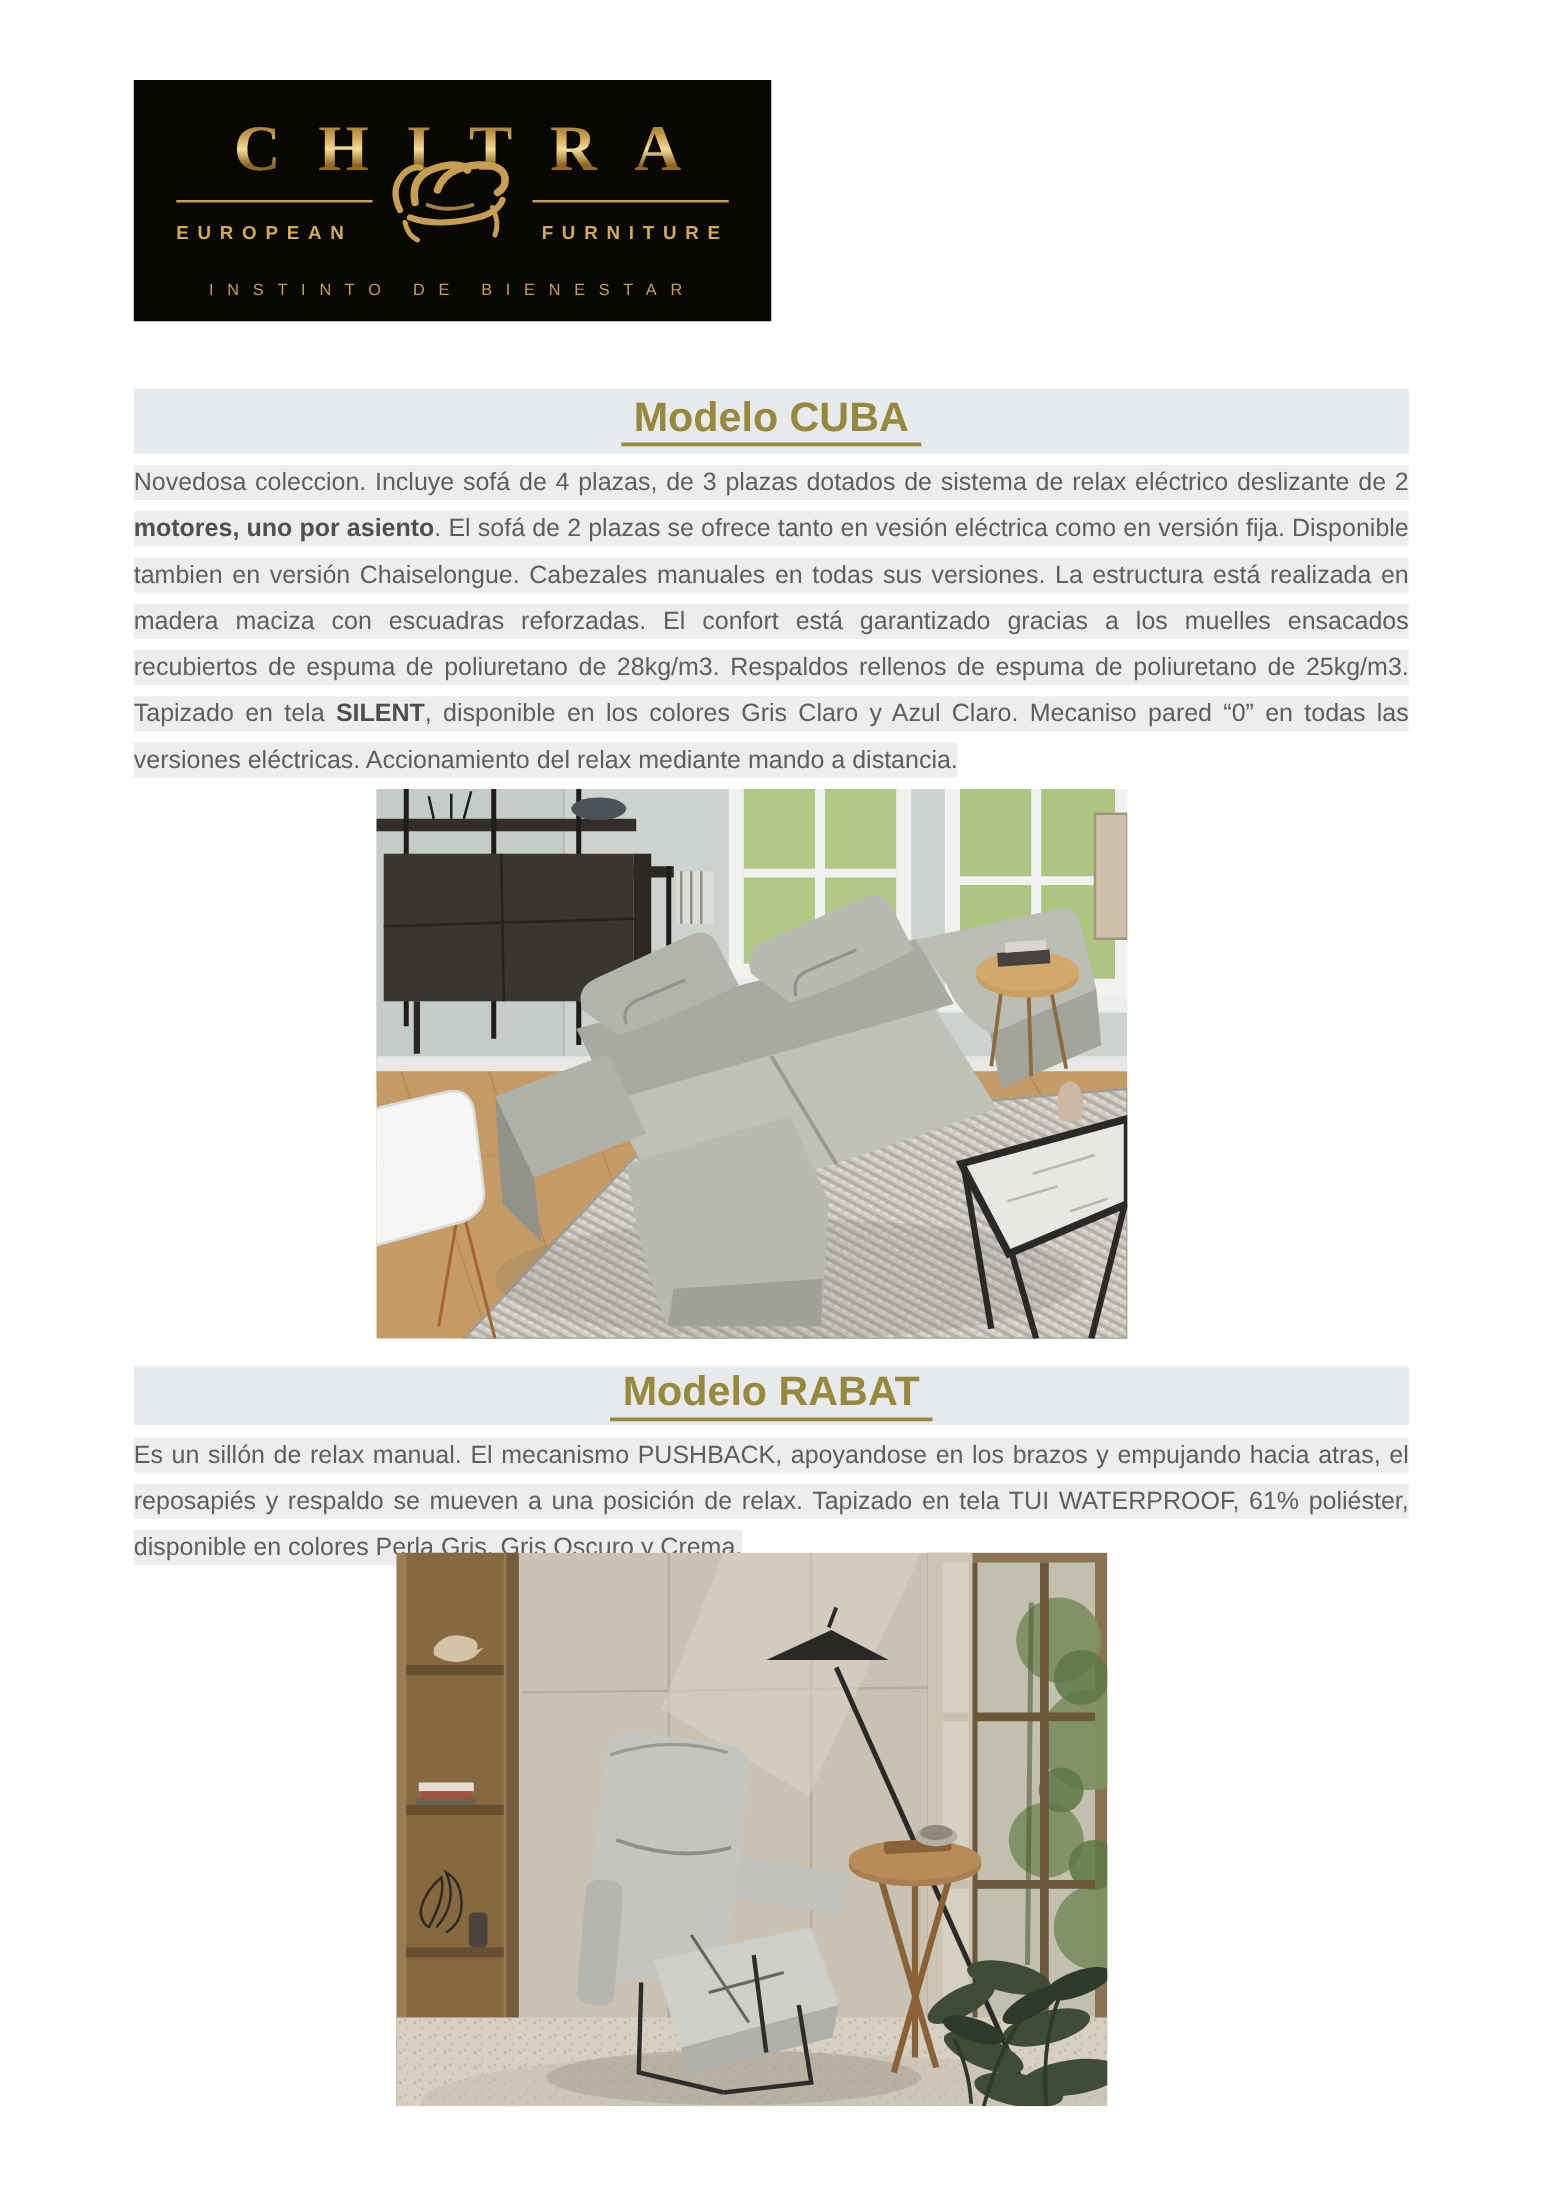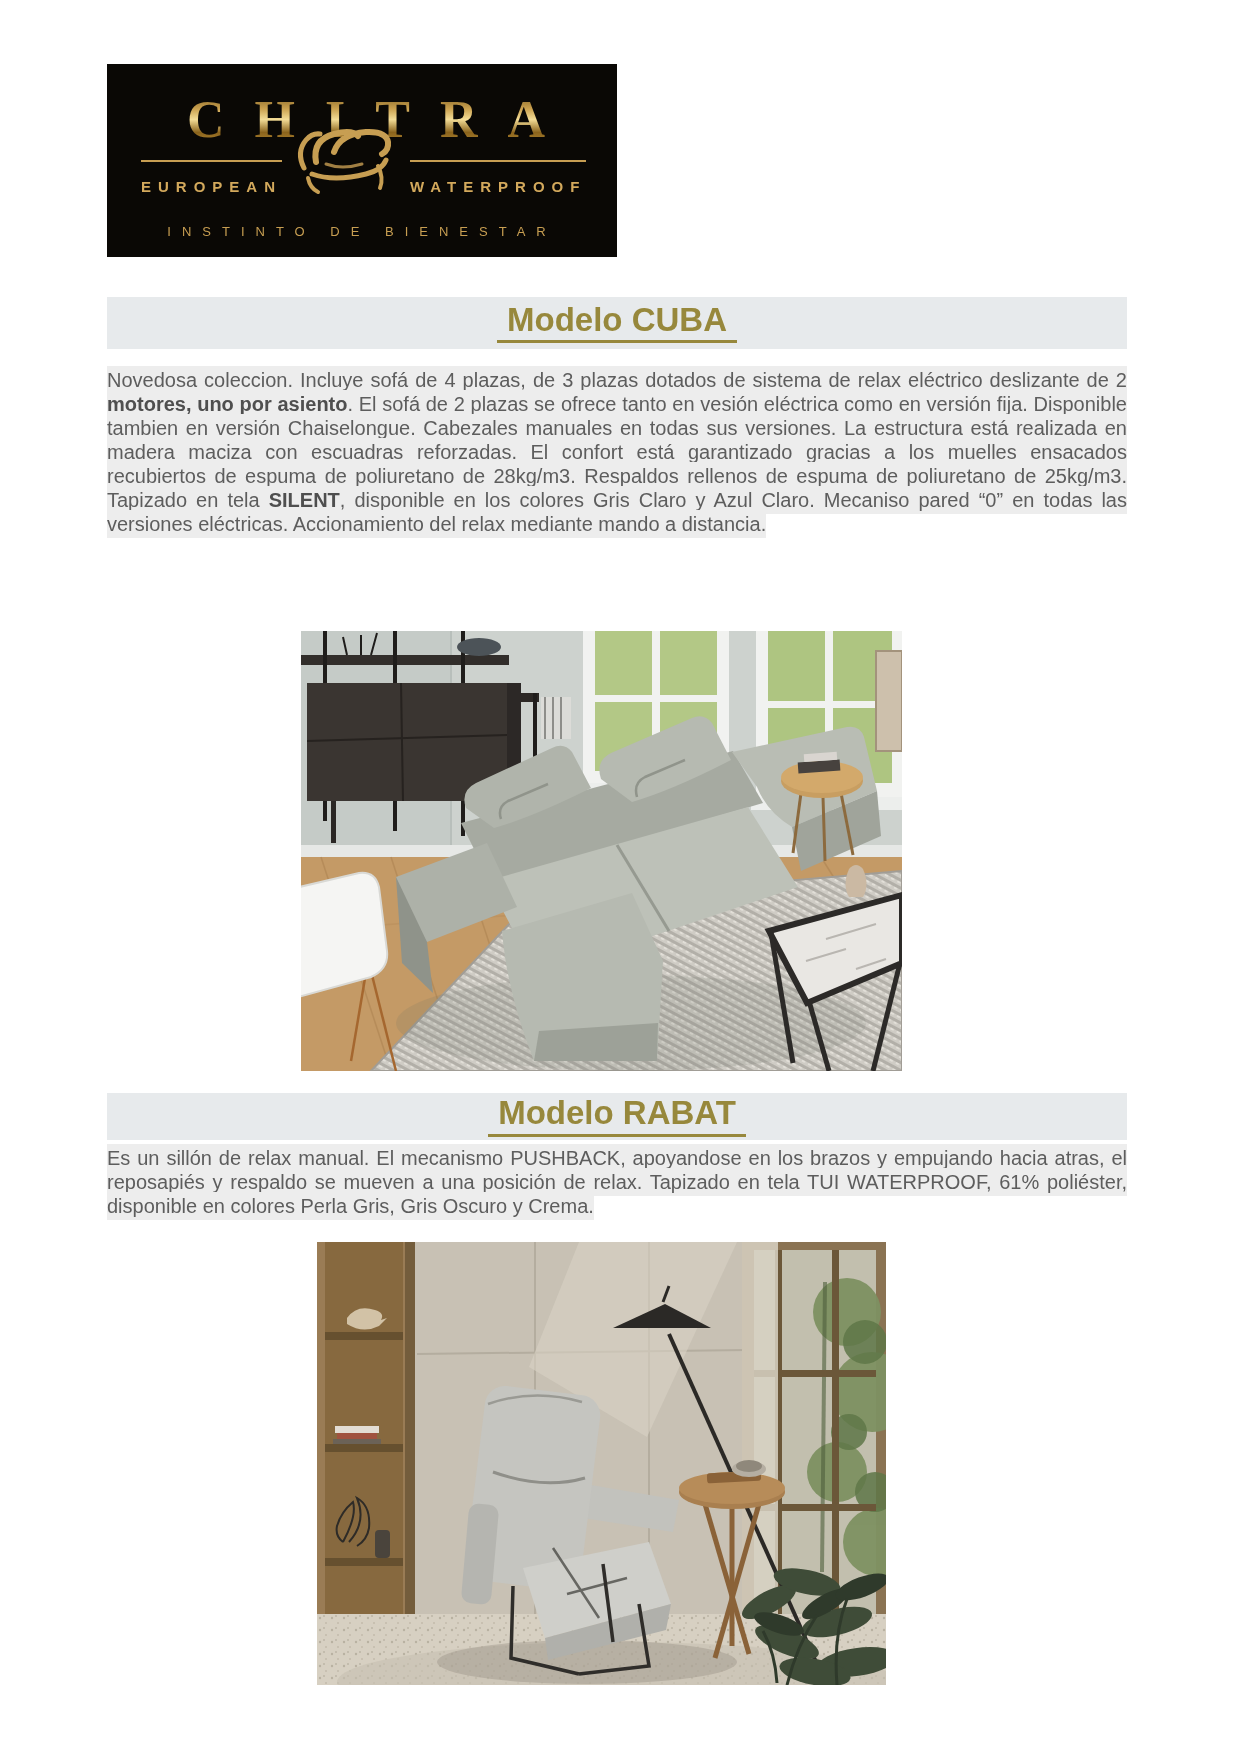--- a/index.html
+++ b/index.html
@@ -19,28 +19,28 @@
              font-size:15px;font-weight:bold;letter-spacing:7px;}
   .logo-side.l{text-align:left;}
   .logo-side.r{text-align:right;}
   .sofa-wrap{width:128px;height:84px;margin-top:-38px;flex:0 0 auto;position:relative;z-index:2;}
   .tagline{position:absolute;bottom:18px;left:0;width:100%;text-align:center;color:#c79e52;
            font-size:13px;font-weight:normal;letter-spacing:11px;}
 
   
   .bar{position:absolute;left:107px;width:1020px;background:#e7eaec;
        display:flex;align-items:center;justify-content:center;}
-  .bar1{top:297px;height:52px;}
+  .bar1{top:311px;height:52px;}
   .bar2{top:1093px;height:47px;}
   .bar-title{font-size:33px;font-weight:bold;color:#97883c;
              border-bottom:3px solid #97883c;padding:0 10px 3px 10px;line-height:1.05;}
 
   
   .para{position:absolute;left:107px;width:1020px;margin:0;
-        font-size:20px;line-height:24px;color:#5d5d5d;text-align:justify;}
+        font-size:20px;line-height:37px;color:#5d5d5d;text-align:justify;}
   .para1{top:368px;}
   .para2{top:1146px;}
   .hl{background:#ededed;padding:3px 0;}
   .hl.b{font-weight:bold;color:#4f4f4f;}
 
   
   .photo{position:absolute;overflow:hidden;}
   .photo1{left:301px;top:631px;width:601px;height:440px;}
   .photo2{left:317px;top:1242px;width:569px;height:443px;}
   .photo svg{display:block;width:100%;height:100%;}
@@ -63,21 +63,21 @@
             <path d="M34,40 Q30,18 52,12 Q70,7 76,14" stroke-width="6"></path>
             <path d="M52,30 Q58,12 84,10 Q104,9 106,20 Q107,28 100,32" stroke-width="6"></path>
             <path d="M30,52 Q52,60 84,52 Q100,48 104,38" stroke-width="5"></path>
             <path d="M26,56 Q28,66 36,70" stroke-width="4"></path>
             <path d="M96,44 Q102,56 98,66" stroke-width="4"></path>
             <path d="M44,42 Q60,48 80,42" stroke-width="3" opacity="0.8"></path>
           </g>
         </svg>
       </div>
       <div class="logo-side r">
-        <span>WATERPROOF</span>
+        <span>FURNITURE</span>
       </div>
     </div>
     <div class="tagline">INSTINTO DE BIENESTAR</div>
   </div>
 
   <div class="bar bar1">
     <span class="bar-title">Modelo CUBA</span>
   </div>
 
   <p class="para para1"><span class="hl">Novedosa coleccion. Incluye sofá de 4 plazas, de 3 plazas dotados de sistema de relax eléctrico deslizante de 2 </span><span class="hl b">motores, uno por asiento</span><span class="hl">. El sofá de 2 plazas se ofrece tanto en vesión eléctrica como en versión fija. Disponible tambien en versión Chaiselongue. Cabezales manuales en todas sus versiones. La estructura está realizada en madera maciza con escuadras reforzadas. El confort está garantizado gracias a los muelles ensacados recubiertos de espuma de poliuretano de 28kg/m3. Respaldos rellenos de espuma de poliuretano de 25kg/m3. Tapizado en tela </span><span class="hl b">SILENT</span><span class="hl">, disponible en los colores Gris Claro y Azul Claro. Mecaniso pared “0” en todas las versiones eléctricas. Accionamiento del relax mediante mando a distancia.</span></p>

